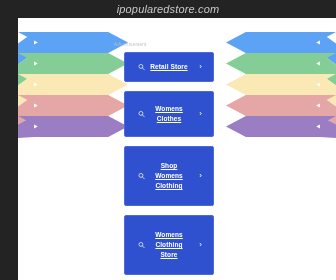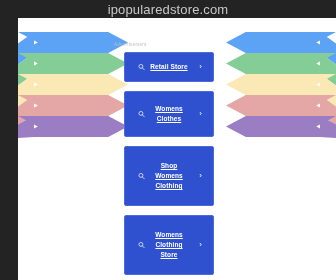--- a/index.html
+++ b/index.html
@@ -29,25 +29,26 @@
     left: 0;
     top: 0;
     width: 336px;
     height: 18px;
     display: flex;
     align-items: center;
     justify-content: center;
     background: #232323;
   }
   #titlebar-domain {
-    font-size: 13px;
+    font-size: 11px;
     letter-spacing: 0.15px;
     color: #c8c8c8;
     font-family: "Liberation Sans", sans-serif;
     white-space: nowrap;
+    font-style: italic;
   }
 
   
   #page {
     position: absolute;
     left: 18px;
     top: 18px;
     width: 318px;
     height: 262px;
     background: #ffffff;

